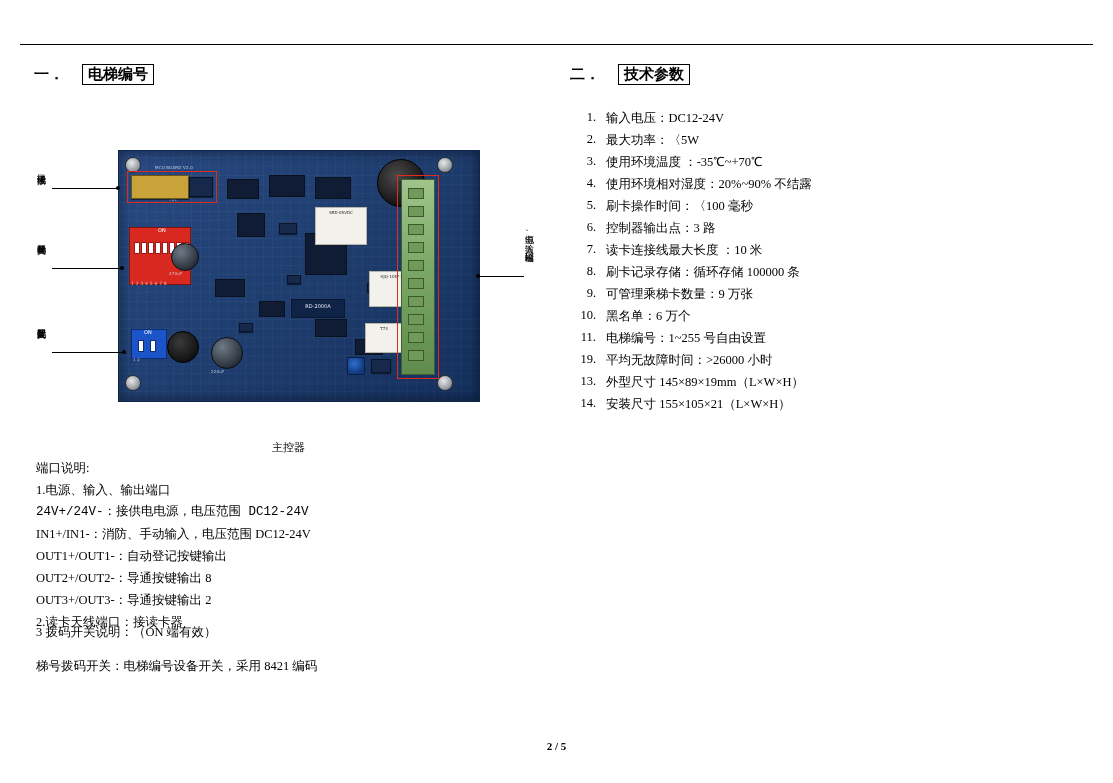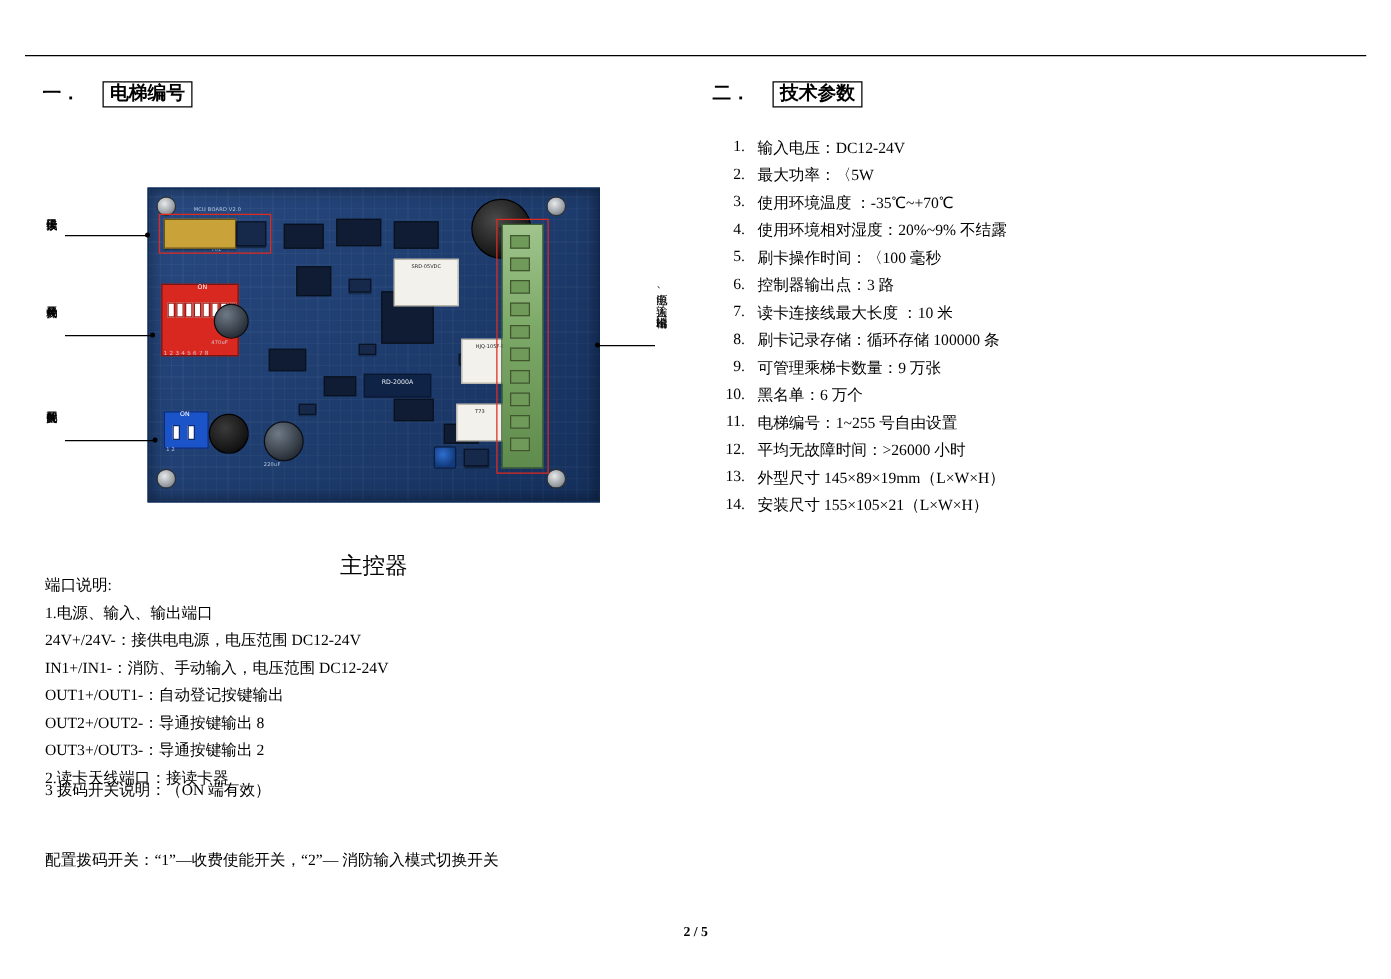--- a/index.html
+++ b/index.html
@@ -209,21 +209,21 @@
     height: 0;
   }
   .leader-dot {
     position: absolute;
     width: 4px; height: 4px;
     background: #000;
     border-radius: 50%;
   }
   .caption {
     position: absolute;
-    font-size: 18px;
+    font-size: 11px;
   }
   
   .ltext {
     position: absolute;
     left: 36px;
     font-size: 12.5px;
     line-height: 1.0;
     white-space: nowrap;
   }
   
@@ -373,44 +373,44 @@
   <div class="leader-dot" style="left:122px; top:350px;"></div>
 
   <div class="callout" style="left:524px; top:228px;">电源、输入、输出端口</div>
   <div class="leader" style="left:478px; top:276px; width:46px;"></div>
   <div class="leader-dot" style="left:476px; top:274px;"></div>
 
   <div class="caption" style="left:272px; top:440px;">主控器</div>
 
   <div class="ltext" style="top:462px;">端口说明:</div>
   <div class="ltext" style="top:484px;">1.电源、输入、输出端口</div>
-  <div class="ltext" style="top:506px;">   24V+/24V-：接供电电源，电压范围 DC12-24V</div>
+  <div class="ltext" style="top:506px;font-family:Liberation Mono, monospace;">   24V+/24V-：接供电电源，电压范围 DC12-24V</div>
   <div class="ltext" style="top:528px;">   IN1+/IN1-：消防、手动输入，电压范围 DC12-24V</div>
   <div class="ltext" style="top:550px;">   OUT1+/OUT1-：自动登记按键输出</div>
   <div class="ltext" style="top:572px;">   OUT2+/OUT2-：导通按键输出 8</div>
   <div class="ltext" style="top:594px;">   OUT3+/OUT3-：导通按键输出 2</div>
   <div class="ltext" style="top:616px;">2.读卡天线端口：接读卡器</div>
   <div class="ltext" style="top:626px;">3 拨码开关说明：（ON 端有效）</div>
-  <div class="ltext" style="top:682px;">   配置拨码开关：“1”—收费使能开关，“2”— 消防输入模式切换开关</div>
+  <div class="ltext" style="top:660px;">   梯号拨码开关：电梯编号设备开关，采用 8421 编码</div>
 
   <div class="param" style="left:570px; top:110px; width:500px;">
     <span class="idx">1.</span>
     <span class="txt">输入电压：DC12-24V</span>
   </div>
   <div class="param" style="left:570px; top:132px; width:500px;">
     <span class="idx">2.</span>
     <span class="txt">最大功率：〈5W</span>
   </div>
   <div class="param" style="left:570px; top:154px; width:500px;">
     <span class="idx">3.</span>
     <span class="txt">使用环境温度  ：-35℃~+70℃</span>
   </div>
   <div class="param" style="left:570px; top:176px; width:500px;">
     <span class="idx">4.</span>
-    <span class="txt">使用环境相对湿度：20%~9% 不结露</span>
+    <span class="txt">使用环境相对湿度：20%~90% 不结露</span>
   </div>
   <div class="param" style="left:570px; top:198px; width:500px;">
     <span class="idx">5.</span>
     <span class="txt">刷卡操作时间：〈100 毫秒</span>
   </div>
   <div class="param" style="left:570px; top:220px; width:500px;">
     <span class="idx">6.</span>
     <span class="txt">控制器输出点：3 路</span>
   </div>
   <div class="param" style="left:570px; top:242px; width:500px;">
@@ -427,21 +427,21 @@
   </div>
   <div class="param" style="left:570px; top:308px; width:500px;">
     <span class="idx">10.</span>
     <span class="txt">黑名单：6 万个</span>
   </div>
   <div class="param" style="left:570px; top:330px; width:500px;">
     <span class="idx">11.</span>
     <span class="txt">电梯编号：1~255 号自由设置</span>
   </div>
   <div class="param" style="left:570px; top:352px; width:500px;">
-    <span class="idx">12.</span>
+    <span class="idx">19.</span>
     <span class="txt">平均无故障时间：&gt;26000 小时</span>
   </div>
   <div class="param" style="left:570px; top:374px; width:500px;">
     <span class="idx">13.</span>
     <span class="txt">外型尺寸      145×89×19mm（L×W×H）</span>
   </div>
   <div class="param" style="left:570px; top:396px; width:500px;">
     <span class="idx">14.</span>
     <span class="txt">安装尺寸      155×105×21（L×W×H）</span>
   </div>

